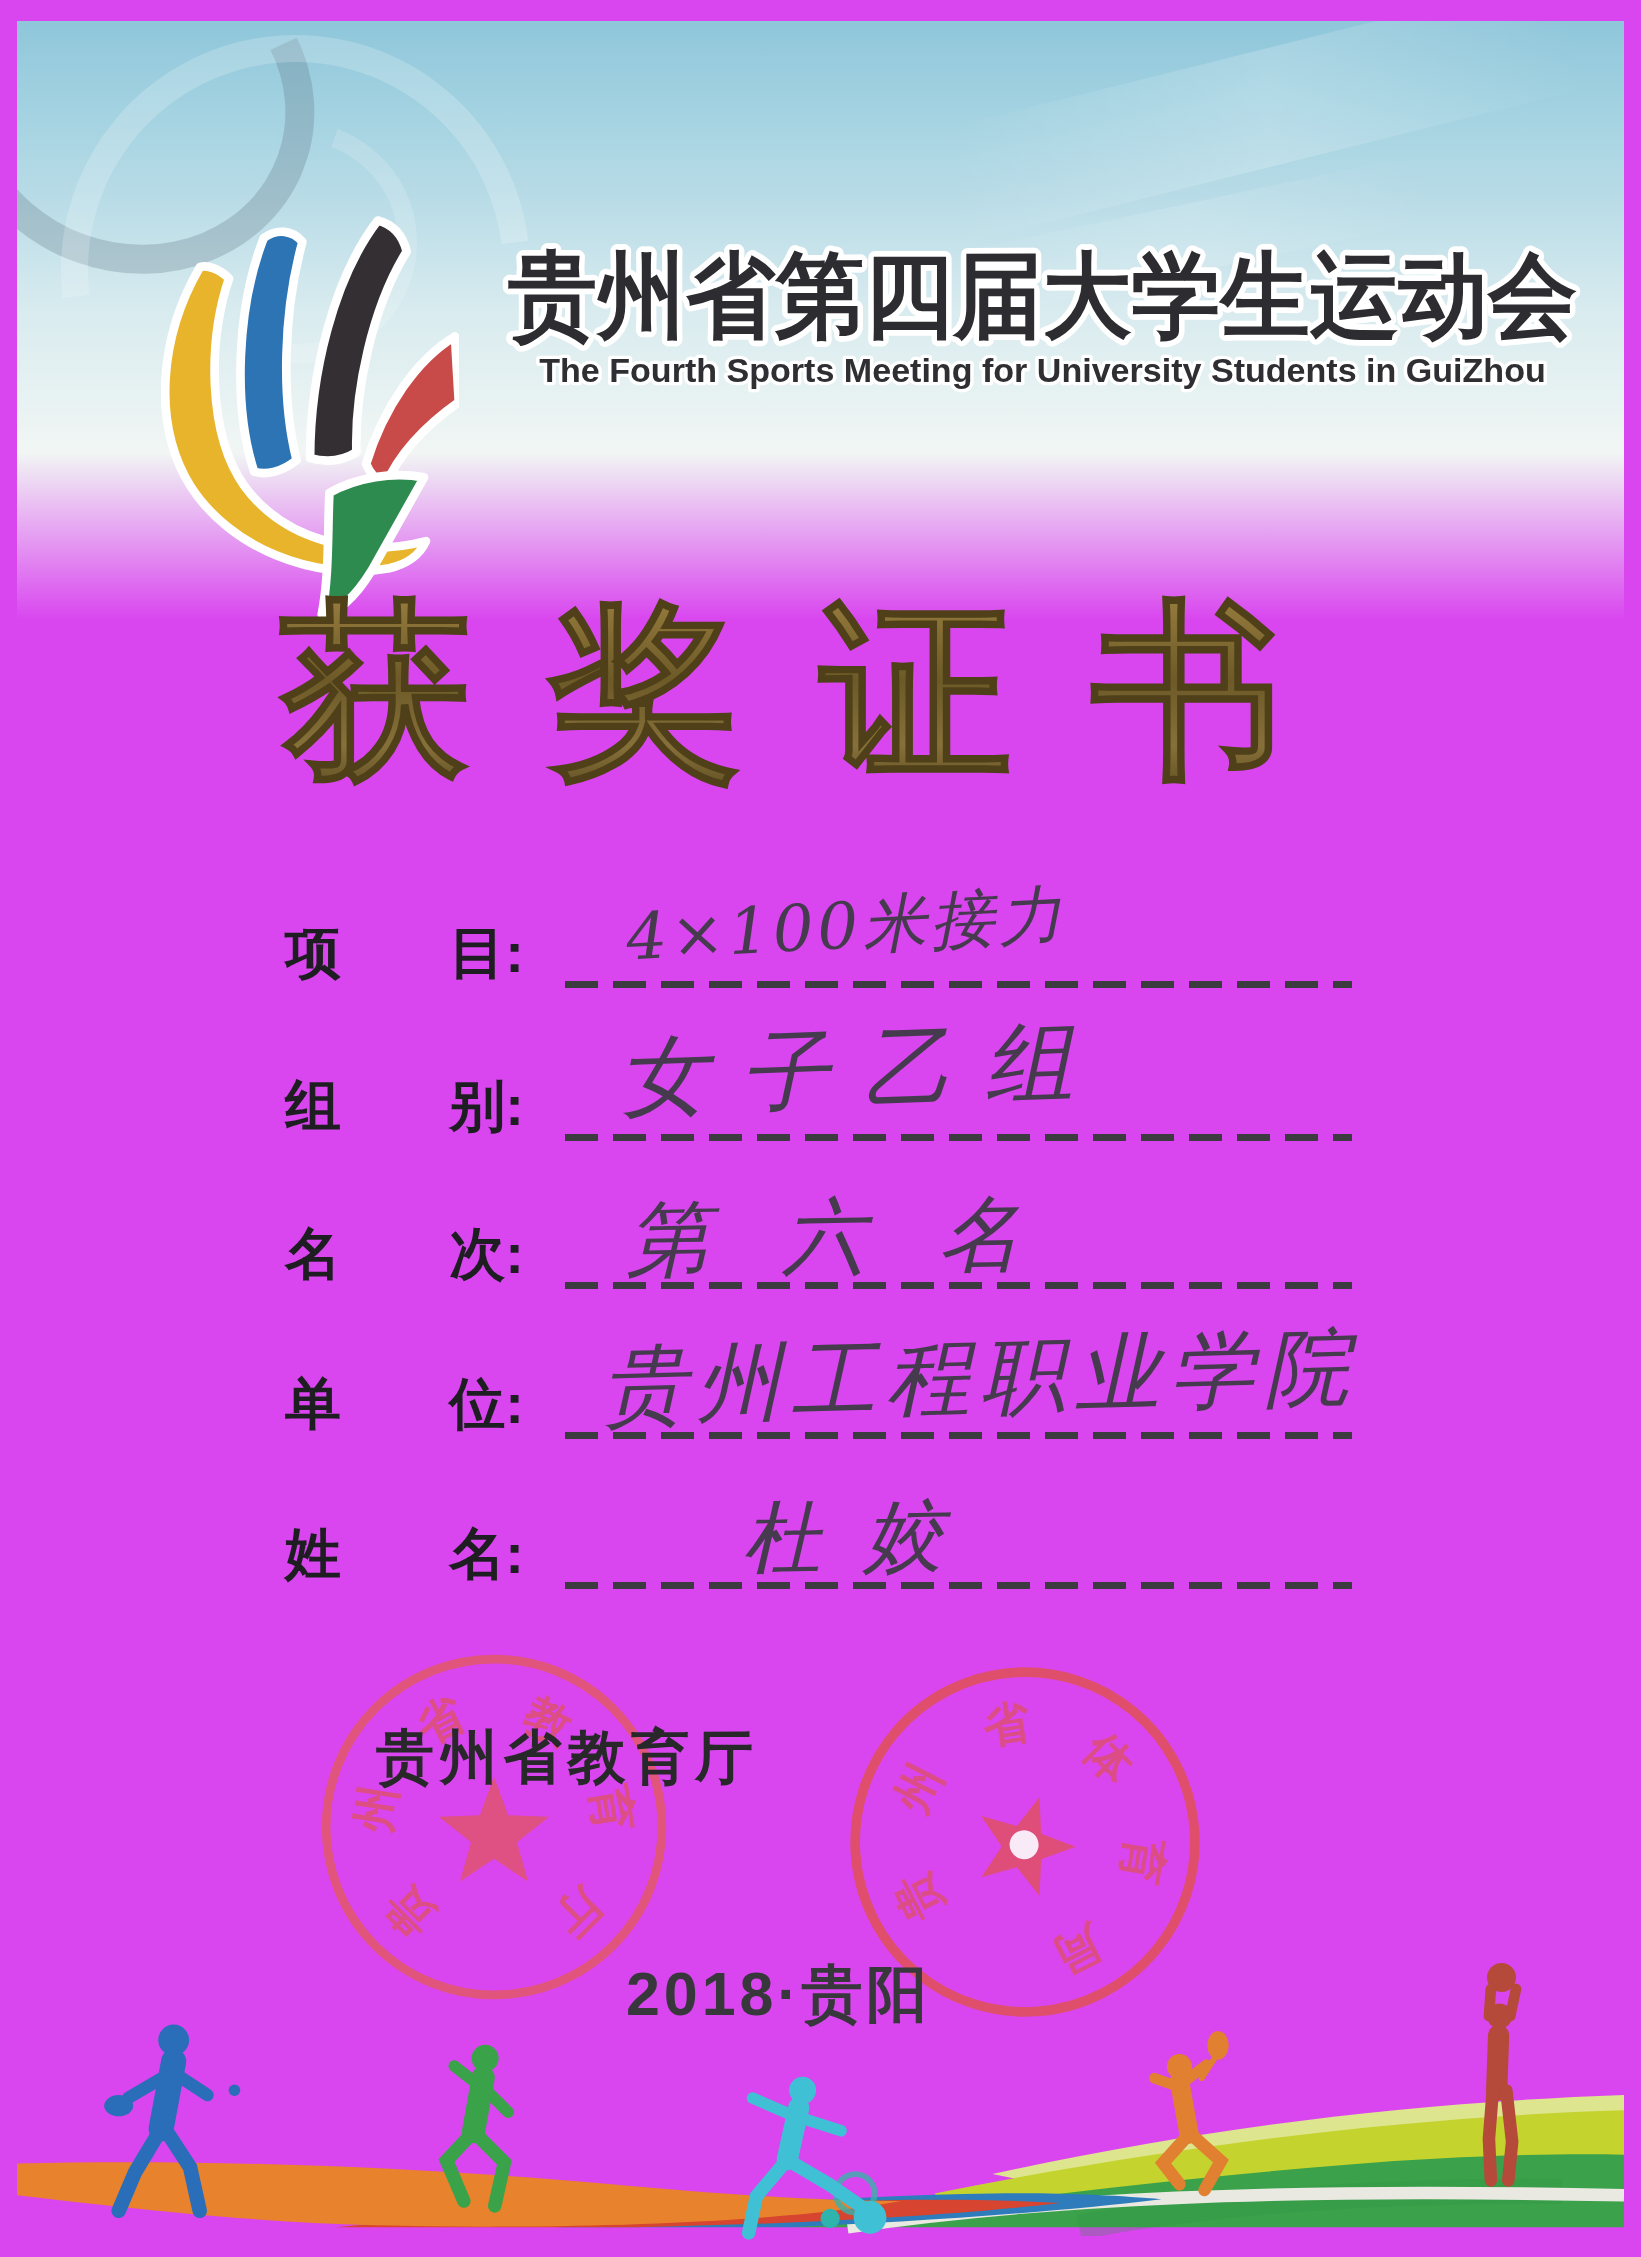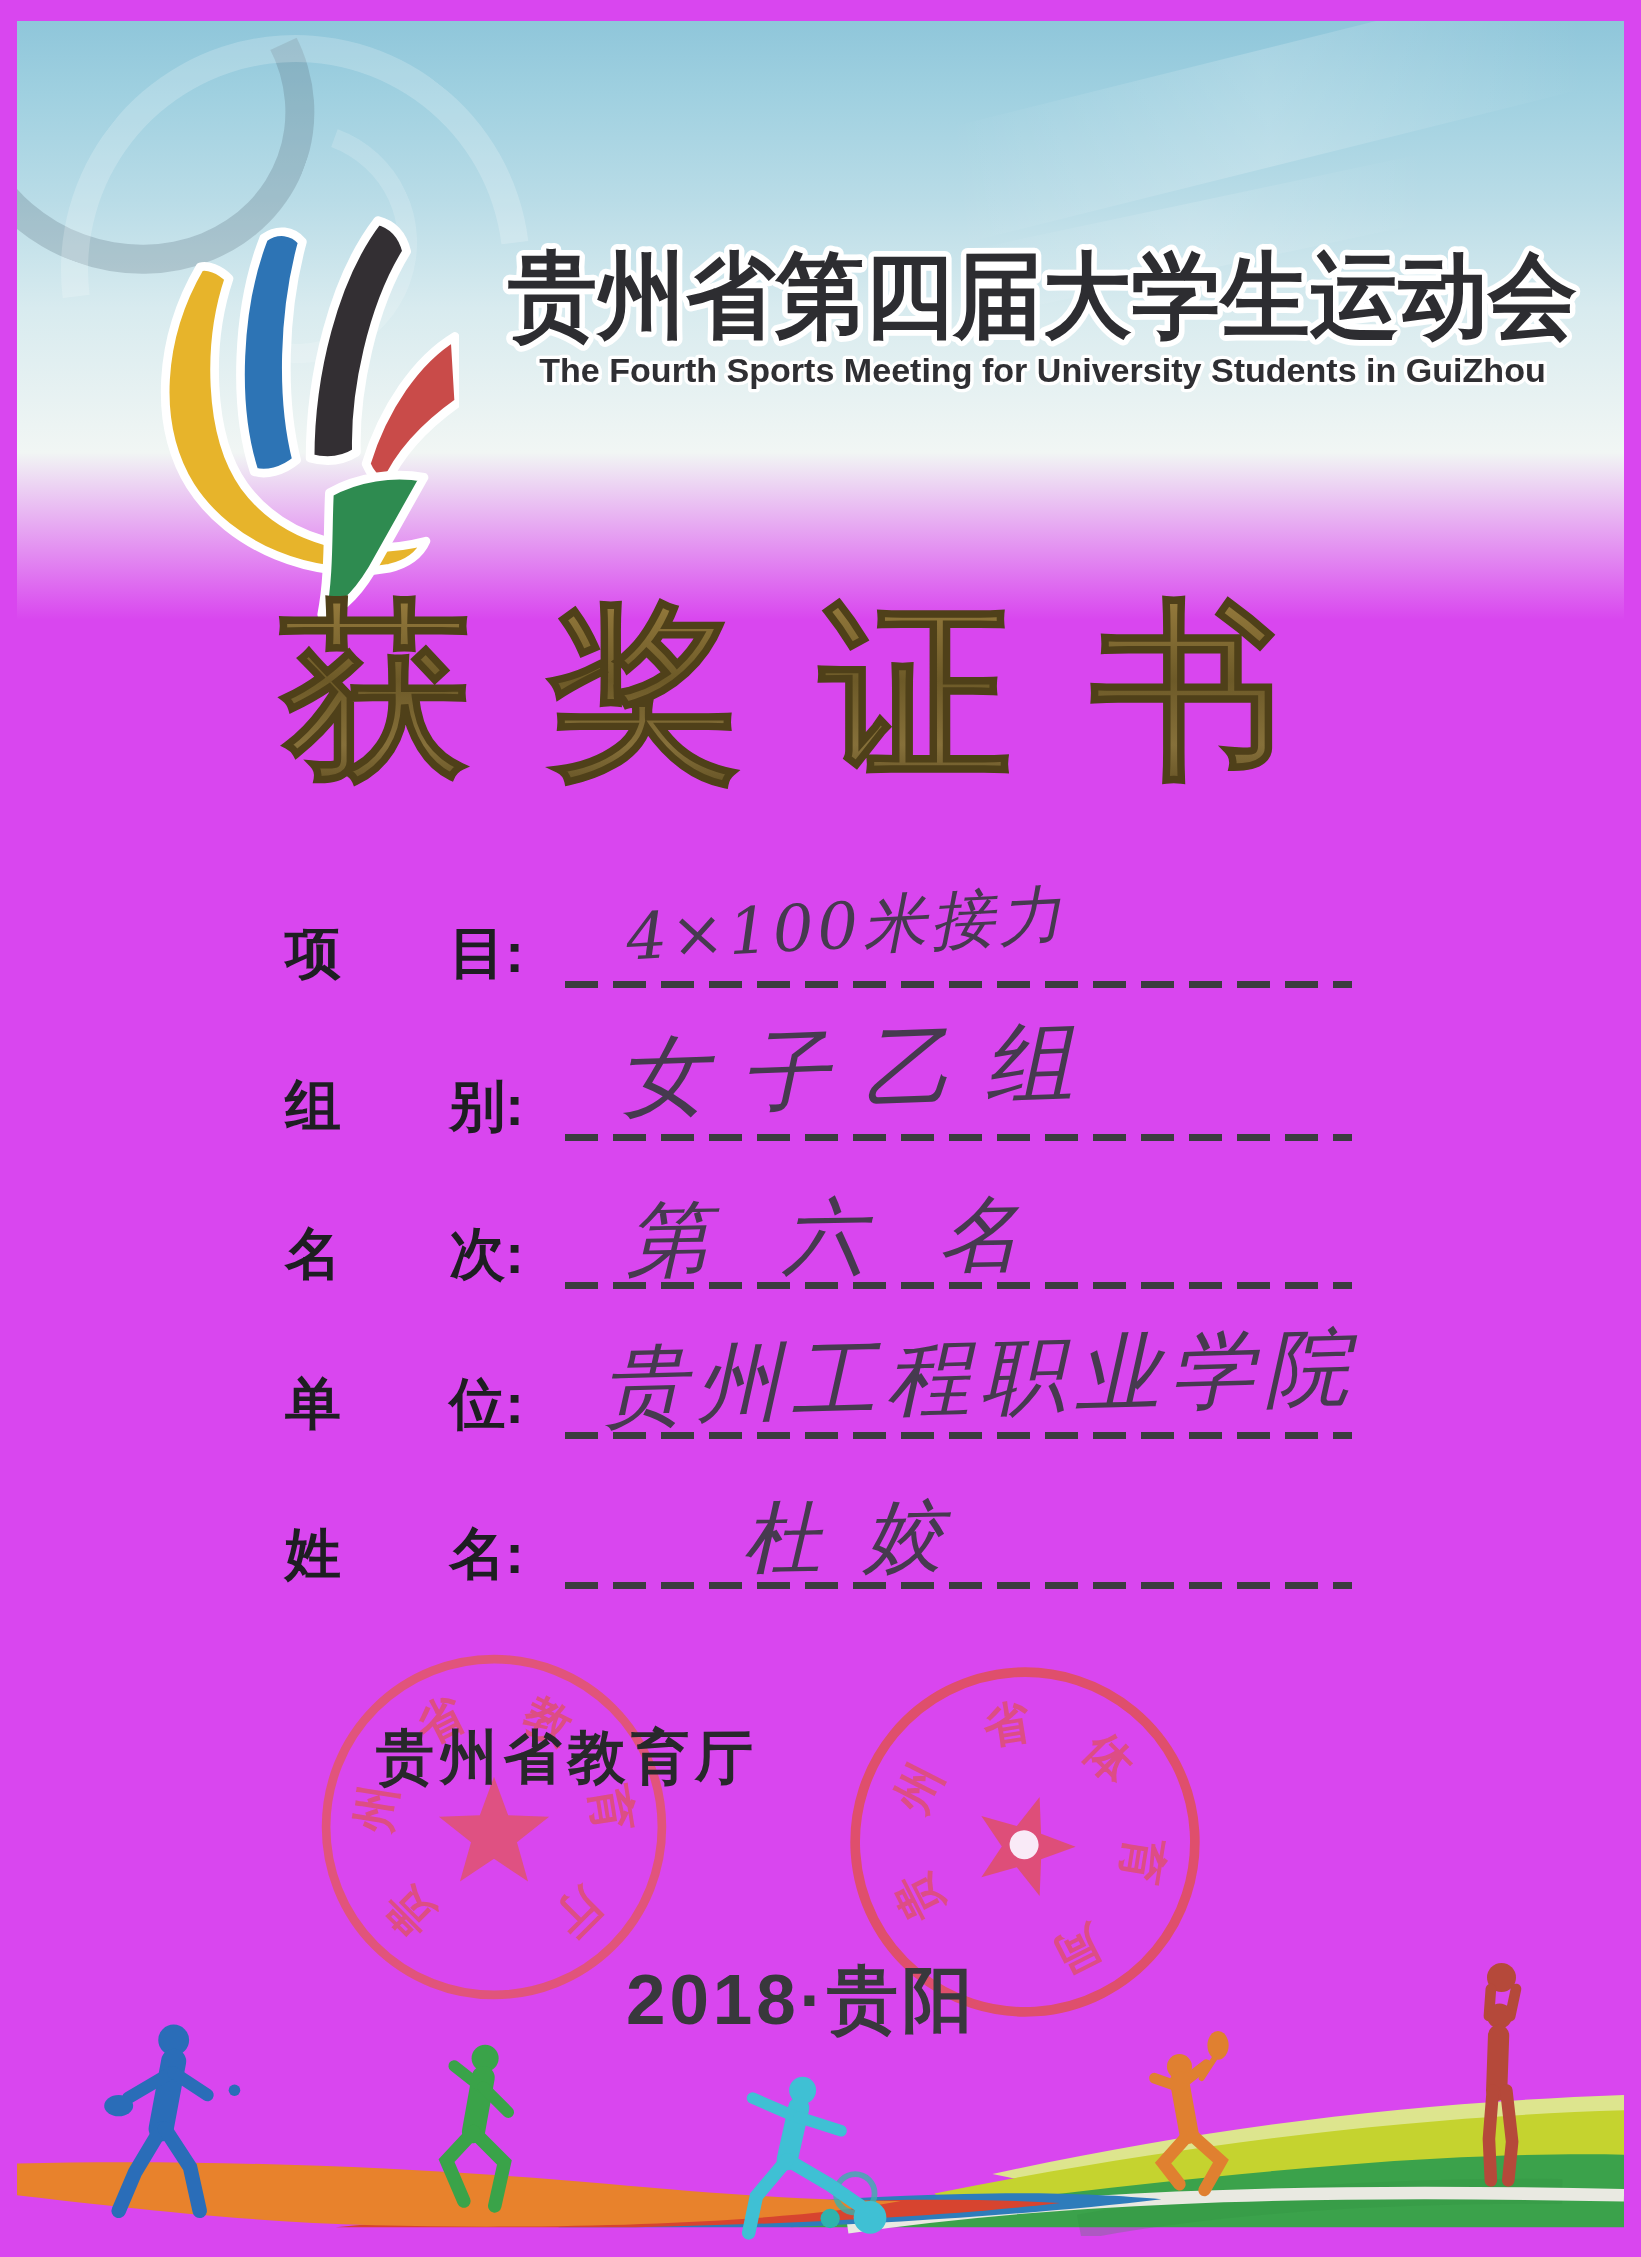--- a/index.html
+++ b/index.html
@@ -35,21 +35,21 @@
   
   .frow{position:absolute;left:0;width:1641px;height:116px;}
   .flabel{position:absolute;left:285px;width:239px;display:flex;justify-content:space-between;
     font-weight:bold;font-size:56px;line-height:1;color:#1e1e22;letter-spacing:0;}
   .dash{position:absolute;left:565px;width:787px;height:6.8px;
     background:repeating-linear-gradient(90deg,#3c3c40 0 33px,transparent 33px 48px);}
   .hand{position:absolute;font-family:"DejaVu Serif","Liberation Serif",serif;font-style:italic;
     color:#3a3a42;opacity:.92;line-height:1;white-space:nowrap;}
   
   .org{position:absolute;font-size:58px;font-weight:bold;letter-spacing:5.8px;color:#28282b;z-index:5;line-height:1;margin-left:24px;}
-  .yearcity{position:absolute;left:626px;top:1964px;font-size:71px;font-weight:bold;letter-spacing:3.9px;
+  .yearcity{position:absolute;left:626px;top:1964px;font-size:61px;font-weight:bold;letter-spacing:3.9px;
     color:#38383c;z-index:5;line-height:1;}
   .stamp{position:absolute;z-index:3;}
   .waves{position:absolute;left:17.4px;top:2004px;z-index:1;}
   .figure{position:absolute;z-index:4;}
   .stampchar{font-size:48px;font-weight:bold;fill:#de5066;opacity:.85;
     font-family:"Liberation Sans",sans-serif;}
 </style>
 </head>
 <body>
 

